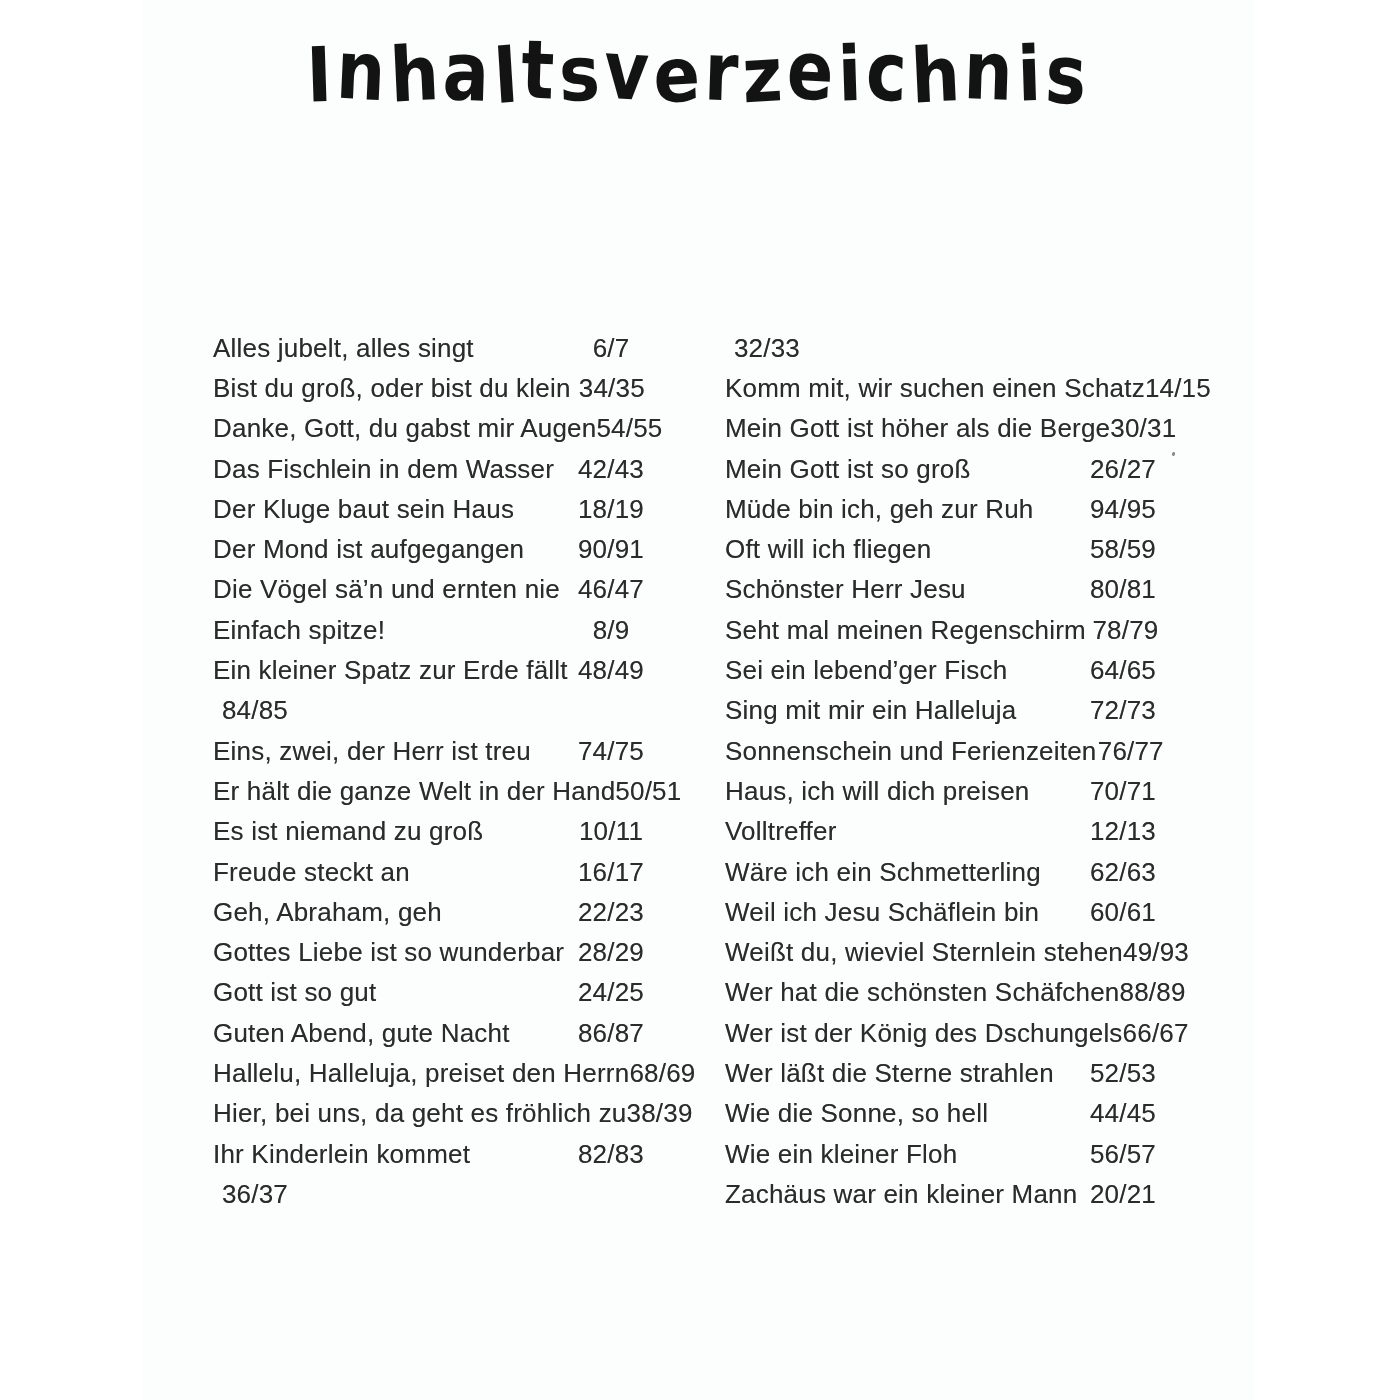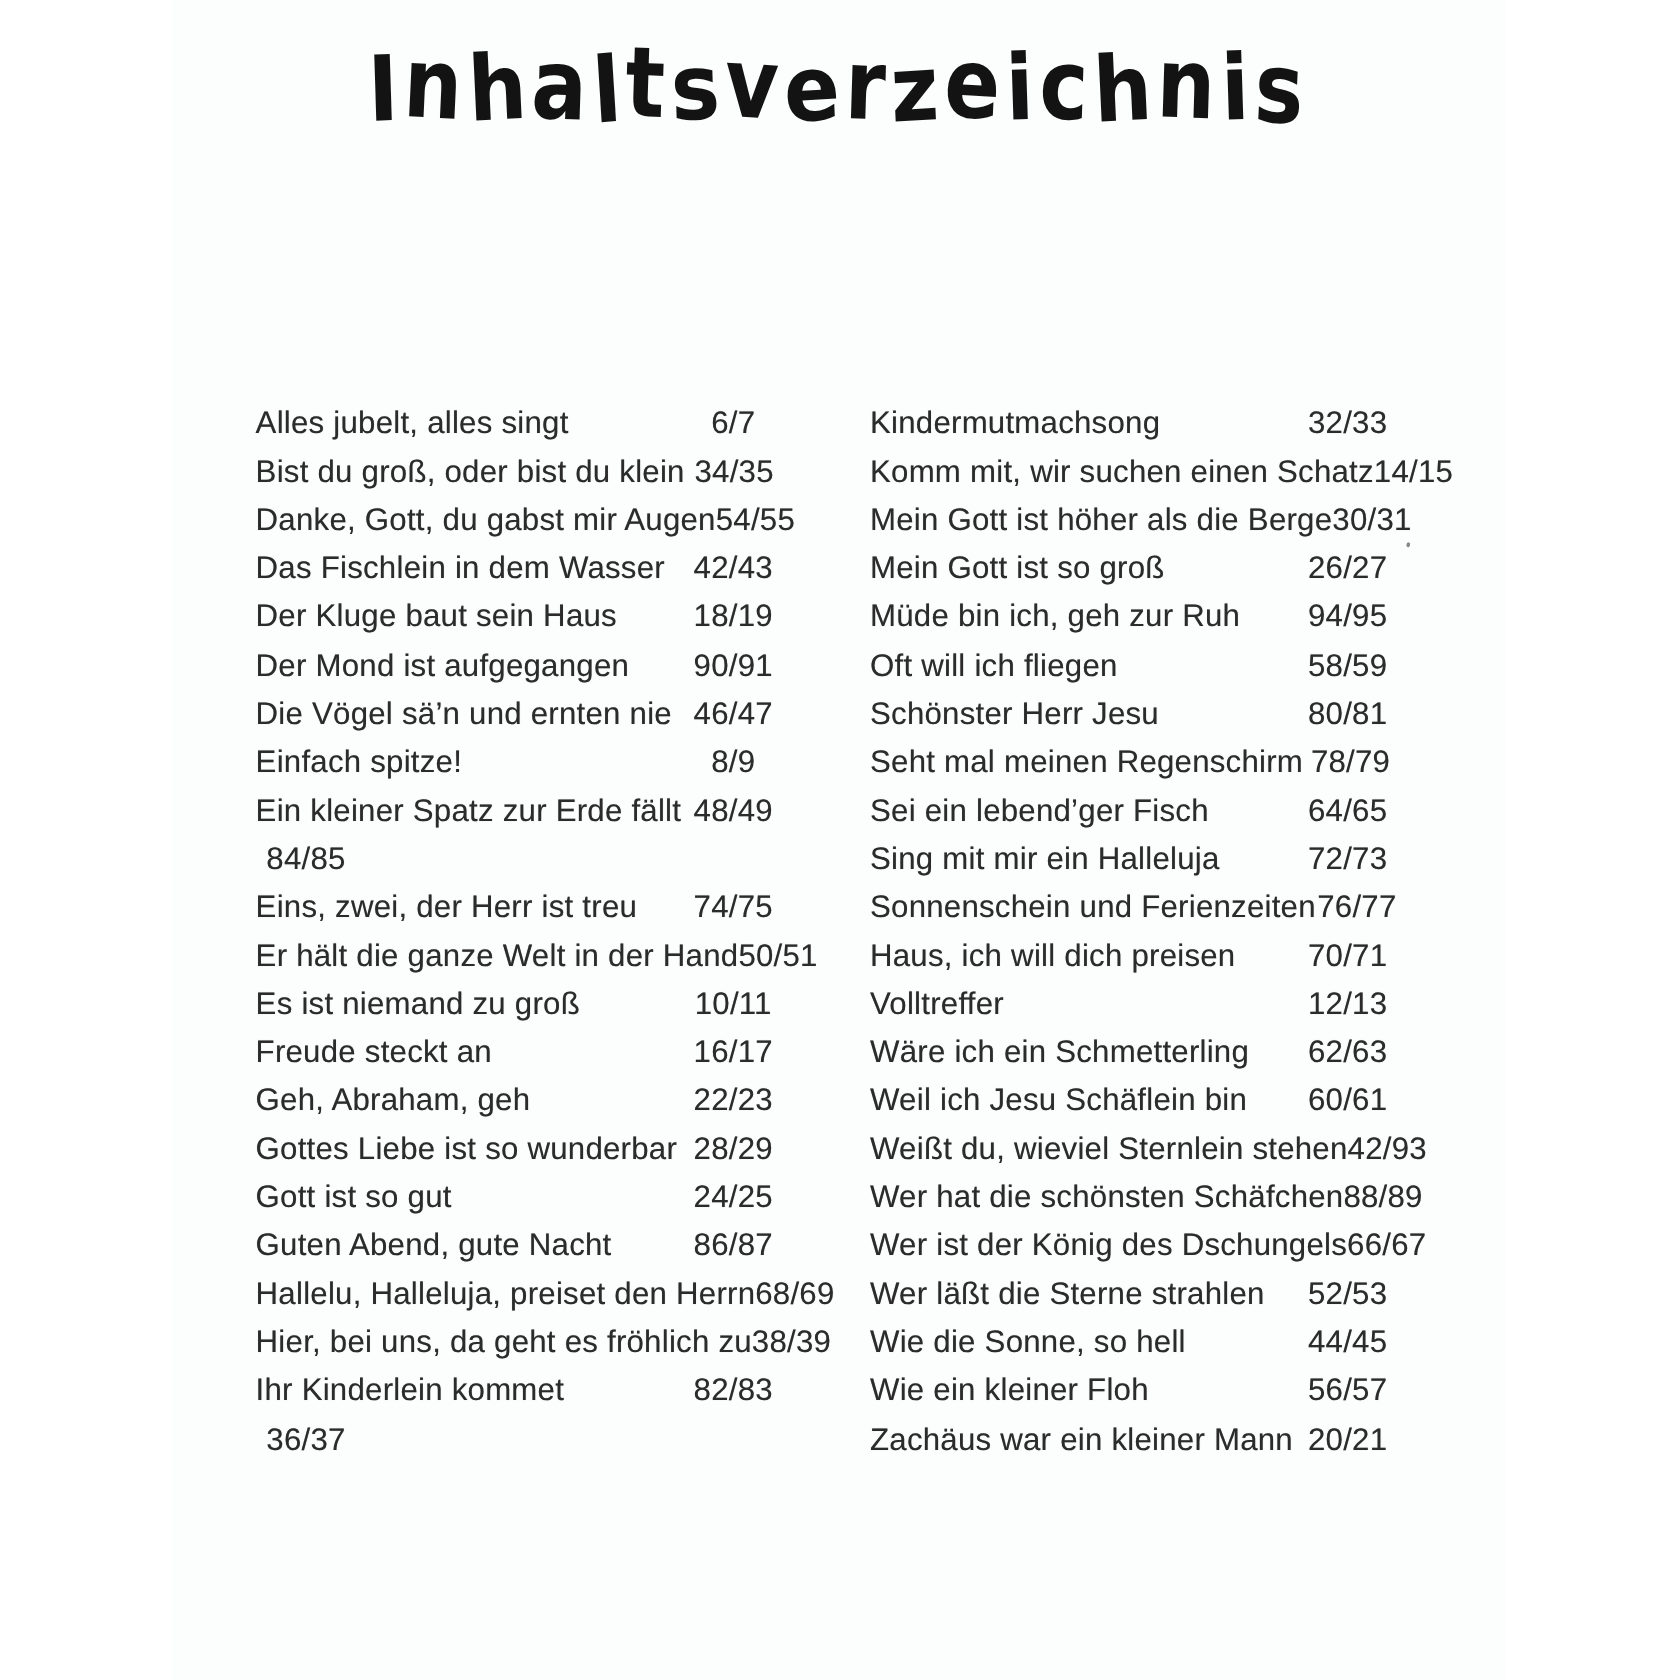--- a/index.html
+++ b/index.html
@@ -52,21 +52,21 @@
     top: 328px;
     display: flex;
     gap: 72px;
   }
   .col {
     width: 440px;
   }
   .row {
     height: 40.3px;
     display: flex;
-    align-items: flex-end;
+    align-items: center;
     font-size: 26px;
     color: #2b2b2b;
     letter-spacing: 0.2px;
     text-shadow: 0 0 0.6px rgba(40,40,40,0.45);
   }
   .row .t {
     flex: 1;
     white-space: nowrap;
   }
   .row .p {
@@ -180,21 +180,20 @@
           <div class="row">
             <span class="t">Ihr Kinderlein kommet</span>
             <span class="p">82/83</span>
           </div>
           <div class="row">
             <span class="p">36/37</span>
           </div>
         </div>
       <div class="col" id="col-right">
           <div class="row">
-            <span class="t">Kindermutmachsong</span>
             <span class="p">32/33</span>
           </div>
           <div class="row">
             <span class="t">Komm mit, wir suchen einen Schatz</span>
             <span class="p">14/15</span>
           </div>
           <div class="row">
             <span class="t">Mein Gott ist höher als die Berge</span>
             <span class="p">30/31</span>
           </div>
@@ -241,21 +240,21 @@
           <div class="row">
             <span class="t">Wäre ich ein Schmetterling</span>
             <span class="p">62/63</span>
           </div>
           <div class="row">
             <span class="t">Weil ich Jesu Schäflein bin</span>
             <span class="p">60/61</span>
           </div>
           <div class="row">
             <span class="t">Weißt du, wieviel Sternlein stehen</span>
-            <span class="p">42/93</span>
+            <span class="p">49/93</span>
           </div>
           <div class="row">
             <span class="t">Wer hat die schönsten Schäfchen</span>
             <span class="p">88/89</span>
           </div>
           <div class="row">
             <span class="t">Wer ist der König des Dschungels</span>
             <span class="p">66/67</span>
           </div>
           <div class="row">

